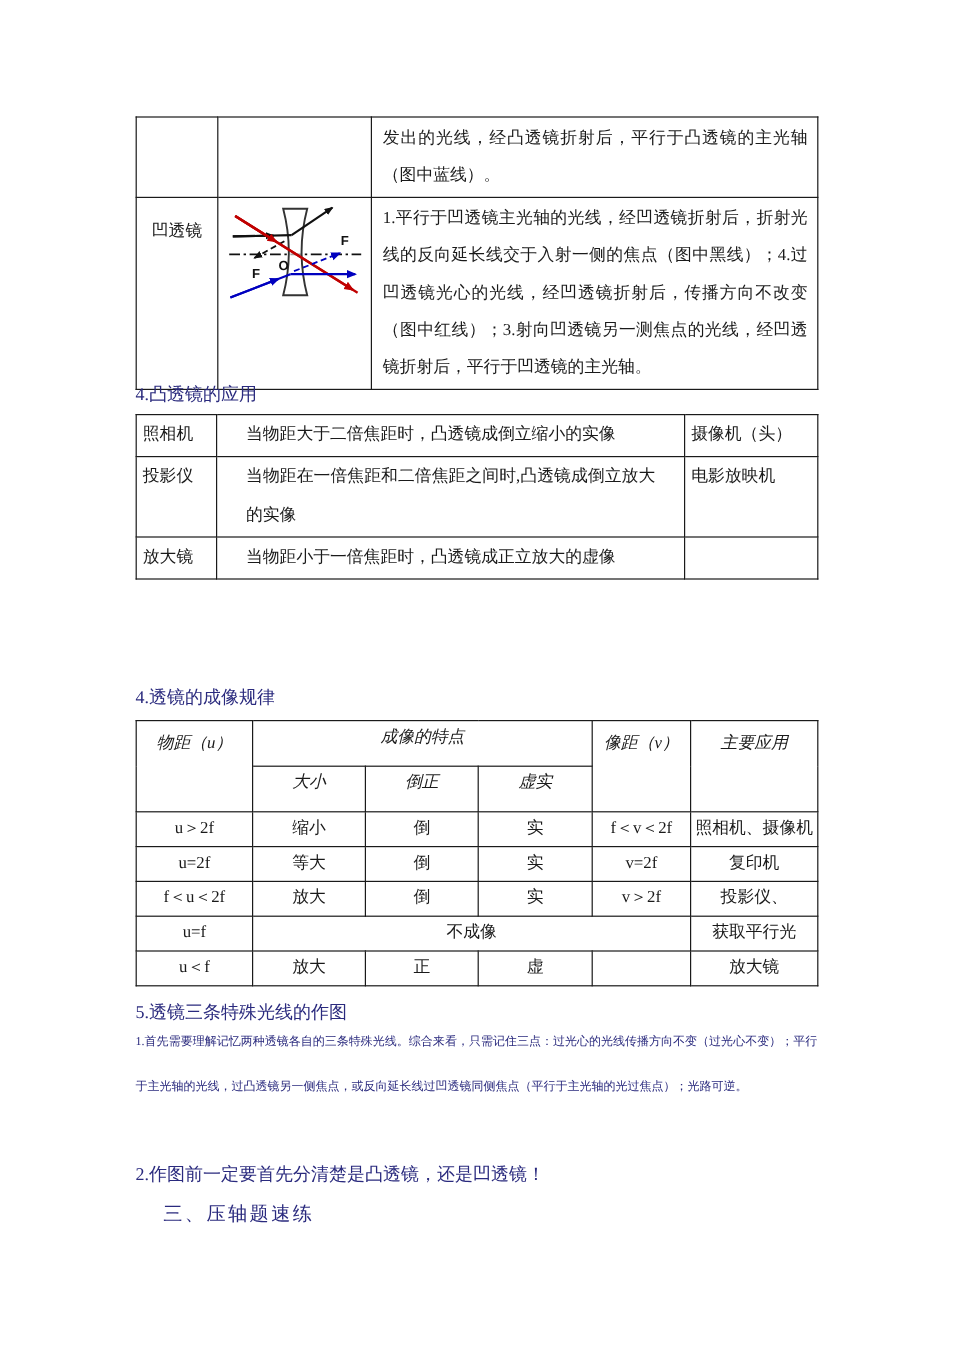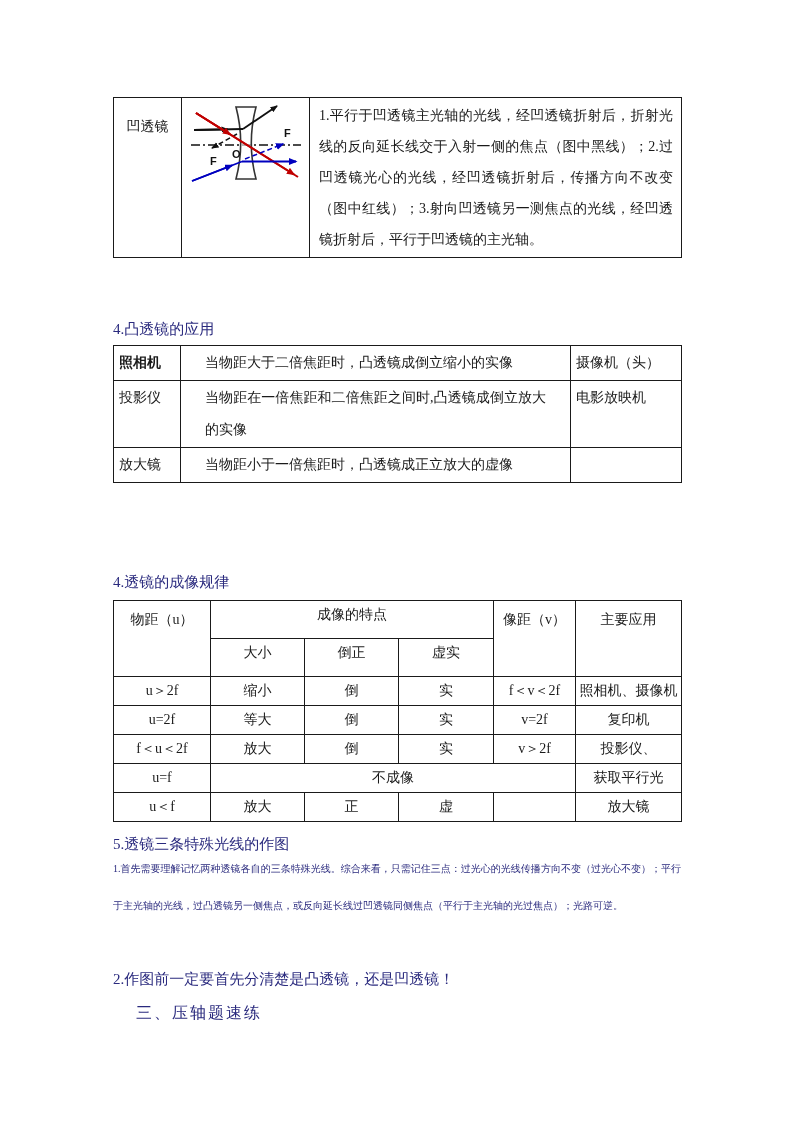--- a/index.html
+++ b/index.html
@@ -22,41 +22,46 @@
 
   
   .tbl2 td { line-height: 32px; padding: 1px 6px; }
   .tbl2 td.hc { text-align: center; line-height: 34px; padding-top: 3px; }
   .tbl2 td.name { padding-left: 5px; }
   .tbl2 td.princ { padding: 1px 24px; text-align: justify; }
 
   
   .tbl3 td { text-align: center; vertical-align: middle; line-height: 28px; height: 22px; padding: 0 2px; }
   .tbl3 td.hspan { vertical-align: top; padding-top: 9px; line-height: 19px; }
-  .tbl3 tr.hr1 td, .tbl3 tr.hr2 td { height: 38px; }
+  .tbl3 tr.hr1 td, .tbl3 tr.hr2 td { height: 38px; font-style: italic; }
 
   .heading { color: #2a2a7e; font-size: 15px; line-height: 20px; white-space: nowrap; }
   .para { color: #2a2a7e; font-size: 10px; line-height: 37px; text-align: justify; }
   .para2 { color: #2a2a7e; font-size: 15px; line-height: 24px; white-space: nowrap; }
   .final-heading { color: #2a2a7e; font-size: 16px; line-height: 22px; letter-spacing: 2px; white-space: nowrap; }
 
   svg text { font-family: "Liberation Sans", "DejaVu Sans", sans-serif; font-weight: bold; fill: #111; }
 </style>
 </head>
 <body>
 
 <div class="page">
 
   <table class="tbl tbl1 block" style="top:97px;">
     <colgroup>
         <col style="width:68px">
         <col style="width:128px">
         <col style="width:372px">
       </colgroup>
     <tbody>
+      <tr>
+        <td class="labelcell" style="height:62px;"></td>
+        <td class="diagcell"></td>
+        <td class="txtcell">发出的光线，经凸透镜折射后，平行于凸透镜的主光轴（图中蓝线）。</td>
+      </tr>
       <tr>
         <td class="labelcell" style="height:153px;">凹透镜</td>
         <td class="diagcell">
           <svg width="112" height="80" viewBox="0 0 112 80">
             <defs>
               <marker id="mk-black" markerWidth="9" markerHeight="8" refX="6.5" refY="3" orient="auto" markerUnits="userSpaceOnUse">
                 <path d="M0,0 L7.5,3 L0,6 Z" fill="#111111"></path>
               </marker>
               <marker id="mk-red" markerWidth="10" markerHeight="9" refX="7" refY="3.5" orient="auto" markerUnits="userSpaceOnUse">
                 <path d="M0,0 L8.5,3.5 L0,7 Z" fill="#c00000"></path>
@@ -82,36 +87,36 @@
             <line x1="2" y1="77" x2="52" y2="57.5" stroke="#0000bf" stroke-width="1.8"></line>
             <line x1="2" y1="77" x2="42" y2="61.4" stroke="#0000bf" stroke-width="1.8" marker-end="url(#mk-blue)"></line>
             <line x1="52" y1="57.5" x2="106" y2="57.5" stroke="#0000bf" stroke-width="1.8" marker-end="url(#mk-blue)"></line>
             <line x1="55" y1="55" x2="93" y2="40" stroke="#0000bf" stroke-width="1.5" stroke-dasharray="5 3" marker-end="url(#mk-blue)"></line>
 
             <text x="20" y="61" font-size="11">F</text>
             <text x="42" y="54" font-size="11">O</text>
             <text x="94" y="33" font-size="11">F</text>
           </svg>
         </td>
-        <td class="txtcell">1.平行于凹透镜主光轴的光线，经凹透镜折射后，折射光线的反向延长线交于入射一侧的焦点（图中黑线）；2.过凹透镜光心的光线，经凹透镜折射后，传播方向不改变（图中红线）；3.射向凹透镜另一测焦点的光线，经凹透镜折射后，平行于凹透镜的主光轴。</td>
+        <td class="txtcell">1.平行于凹透镜主光轴的光线，经凹透镜折射后，折射光线的反向延长线交于入射一侧的焦点（图中黑线）；4.过凹透镜光心的光线，经凹透镜折射后，传播方向不改变（图中红线）；3.射向凹透镜另一测焦点的光线，经凹透镜折射后，平行于凹透镜的主光轴。</td>
       </tr>
     </tbody>
   </table>
 
   <div class="heading block" style="top:319px;">4.凸透镜的应用</div>
 
   <table class="tbl tbl2 block" style="top:345px;">
     <colgroup>
         <col style="width:67px">
         <col style="width:390px">
         <col style="width:111px">
       </colgroup>
     <tbody>
       <tr>
-        <td class="name" style="height:32px;font-weight:bold;">照相机</td>
+        <td class="name" style="height:32px;">照相机</td>
         <td class="princ">当物距大于二倍焦距时，凸透镜成倒立缩小的实像</td>
         <td class="name">摄像机（头）</td>
       </tr>
       <tr>
         <td class="name" style="height:63px;">投影仪</td>
         <td class="princ">当物距在一倍焦距和二倍焦距之间时,凸透镜成倒立放大的实像</td>
         <td class="name">电影放映机</td>
       </tr>
       <tr>
         <td class="name" style="height:32px;">放大镜</td>

